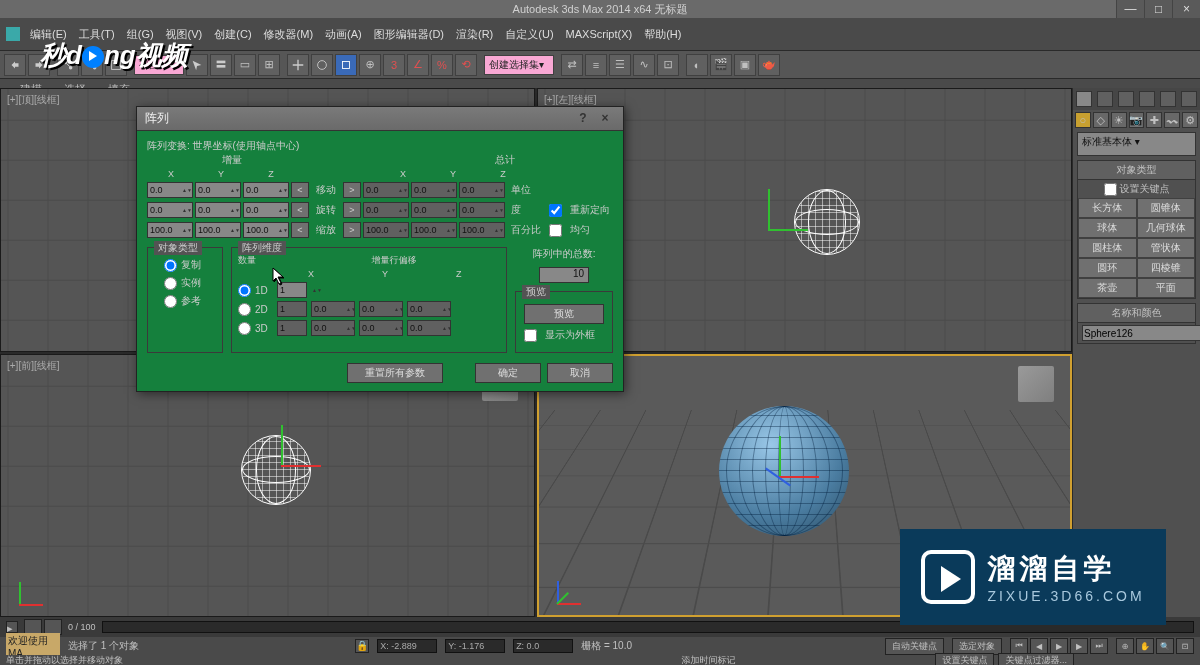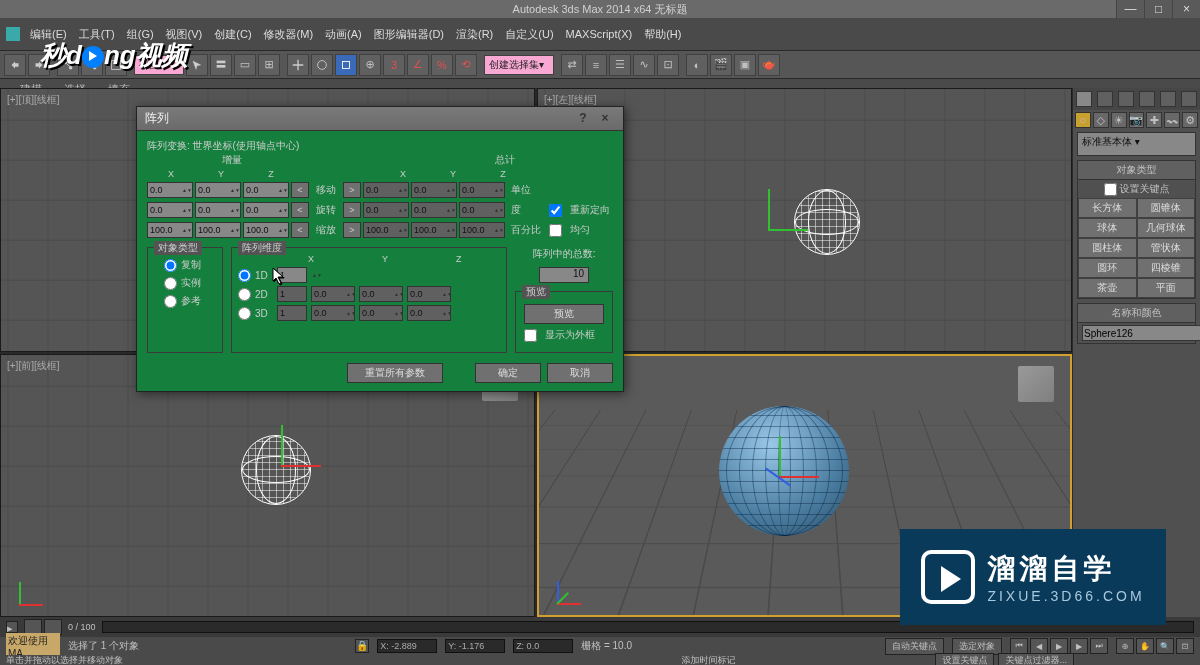--- a/index.html
+++ b/index.html
@@ -516,20 +516,24 @@
             <input type="radio" name="ot" style="">
             <span>实例</span>
           </div>
         <div class="radio-row">
             <input type="radio" name="ot" style="">
             <span>参考</span>
           </div>
       </div>
       <div class="group-box array-dim">
         <div class="legend">阵列维度</div>
+        <div class="dim-header">
+          <span>数量</span>
+          <span style="flex:1; text-align:center">增量行偏移</span>
+        </div>
         <div class="dim-header" style="margin-left:70px; gap:30px;">
           <span style="width:44px">X</span>
           <span style="width:44px">Y</span>
           <span style="width:44px">Z</span>
         </div>
         <div class="dim-row">
           <input type="radio" name="dim" checked="" style="">
             <span class="dlabel">1D</span>
           <div class="spin">
               <input value="1" style="">

